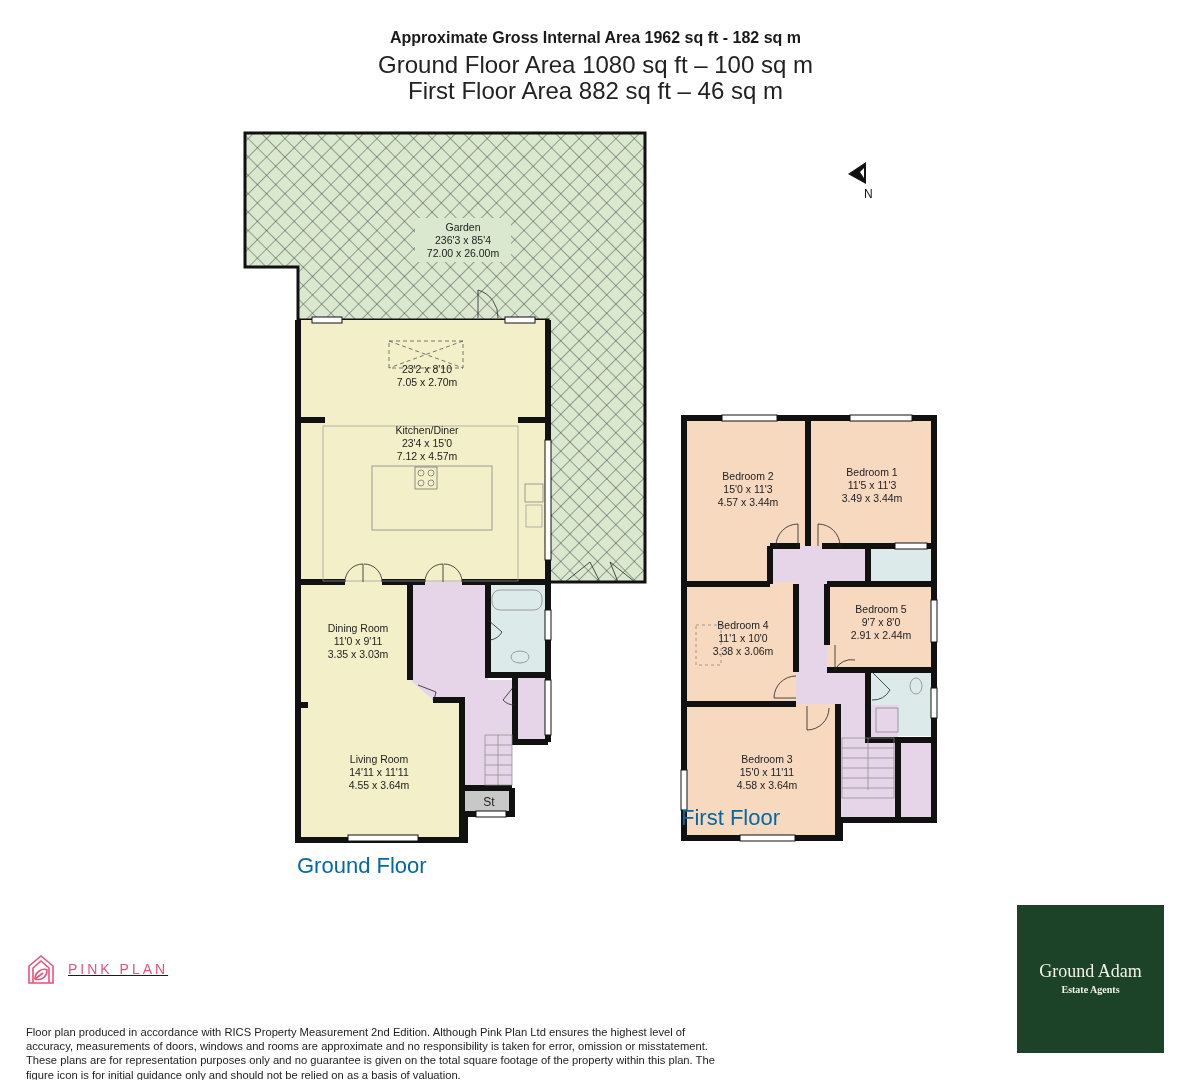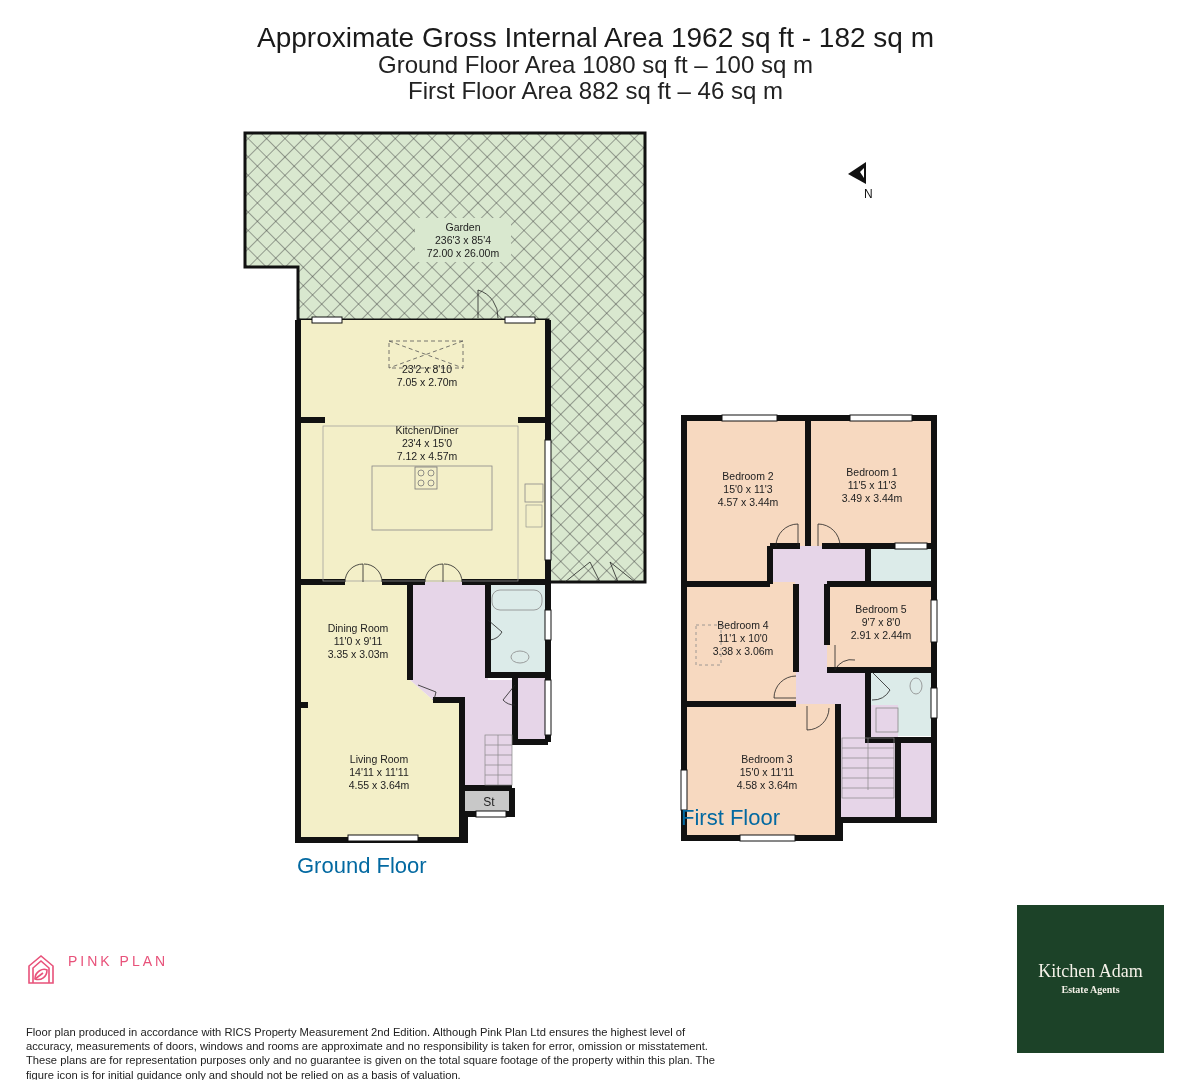--- a/index.html
+++ b/index.html
@@ -1,24 +1,24 @@
 <!DOCTYPE html>
 <html><head>
 <meta charset="utf-8">
 <style>
   html,body{margin:0;padding:0;background:#ffffff;}
   body{width:1191px;height:1080px;position:relative;overflow:hidden;font-family:"Liberation Sans",sans-serif;color:#1a1a1a;}
   .header{position:absolute;left:0;top:24px;width:1191px;text-align:center;}
-  .header .title{font-weight:normal;font-size:28px;line-height:28px;text-align:center;}
+  .header .title{font-weight:bold;font-size:16px;line-height:28px;text-align:center;}
   .header .sub{font-size:24px;line-height:26px;color:#222;}
   .plan{position:absolute;left:0;top:0;}
   .floor-label{position:absolute;font-size:22px;color:#0369a1;}
   .room-text{font-family:"Liberation Sans",sans-serif;font-size:10.5px;fill:#222;text-anchor:middle;}
   .compass{position:absolute;left:846px;top:160px;width:40px;height:44px;}
-  .pink-logo{position:absolute;left:26px;top:953px;display:flex;gap:12px;}
+  .pink-logo{position:absolute;left:26px;top:953px;display:flex;align-items:center;gap:12px;text-decoration:underline;}
   .pink-logo .name{color:#e8527a;font-size:14px;letter-spacing:3px;}
   .disclaimer{position:absolute;left:26px;top:1025px;width:690px;font-size:11.2px;line-height:14.2px;color:#222;}
   .ra-logo{position:absolute;left:1017px;top:905px;width:147px;height:148px;background:#1c4228;color:#f4f1e8;text-align:center;font-family:"Liberation Serif",serif;}
   .ra-logo .n{position:absolute;top:56px;width:100%;font-size:18px;}
   .ra-logo .s{position:absolute;top:79px;width:100%;font-size:10px;font-weight:bold;}
 </style>
 </head>
 <body>
 
 <div class="header">
@@ -215,15 +215,15 @@
     <path d="M7,30 L7,15 L15,8 L23,15 L23,30"></path>
     <path d="M9,26 C9,18 17,15 21,17 C21,24 15,28 9,26 Z"></path>
     <path d="M9,26 L17,20"></path>
   </svg>
   <span class="name">PINK PLAN</span>
 </div>
 
 <div class="disclaimer">Floor plan produced in accordance with RICS Property Measurement 2nd Edition. Although Pink Plan Ltd ensures the highest level of accuracy, measurements of doors, windows and rooms are approximate and no responsibility is taken for error, omission or misstatement. These plans are for representation purposes only and no guarantee is given on the total square footage of the property within this plan. The figure icon is for initial guidance only and should not be relied on as a basis of valuation.</div>
 
 <div class="ra-logo">
-  <div class="n">Kitchen  Adam</div>
+  <div class="n">Ground  Adam</div>
   <div class="s">Estate Agents</div>
 </div>
 
 </body></html>

